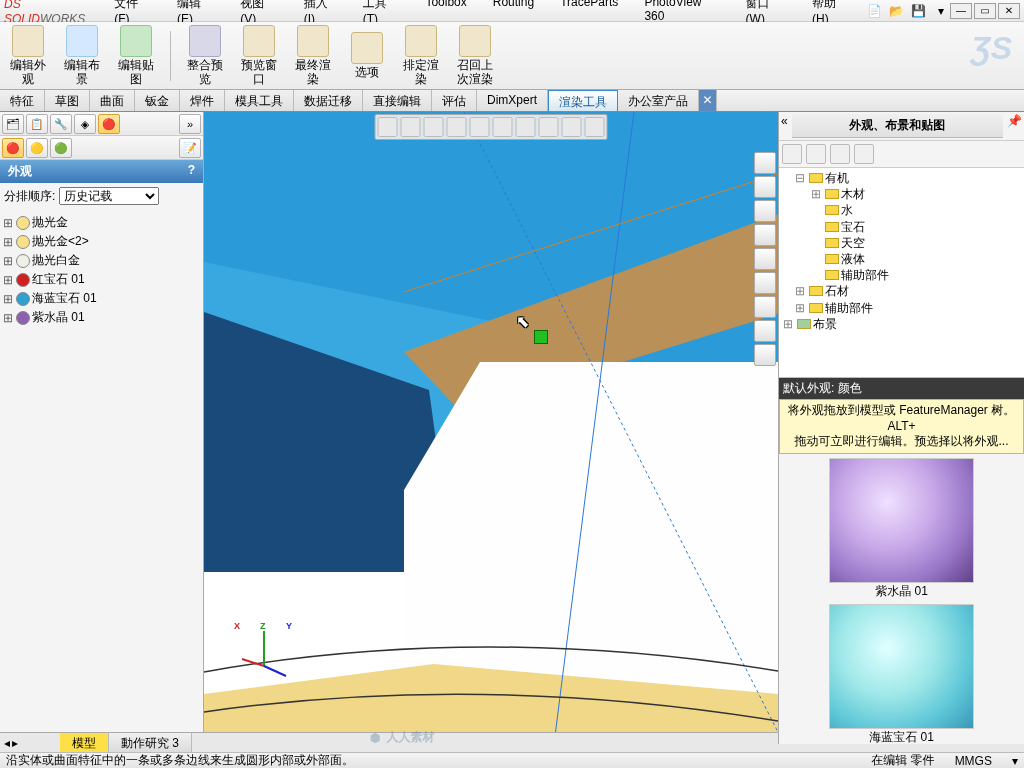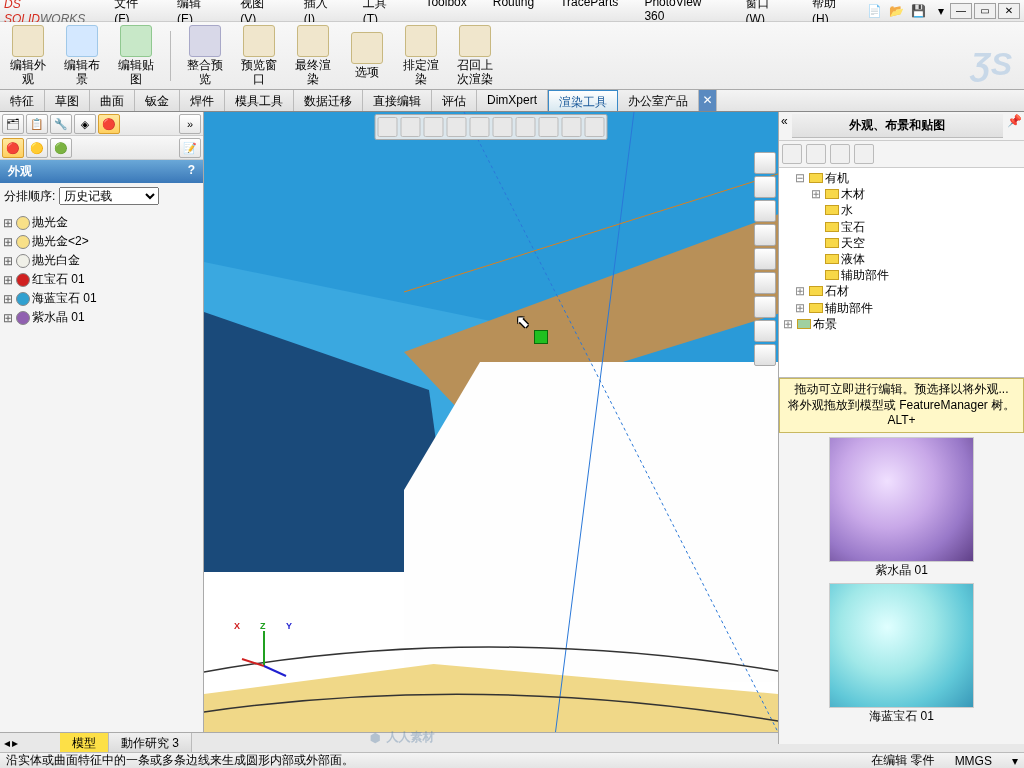--- a/index.html
+++ b/index.html
@@ -13,21 +13,21 @@
 .winbtn { width:22px; height:16px; border:1px solid #a0a0a0; background:#f0f0f0; display:flex; align-items:center; justify-content:center; font-size:10px; }
 .quick-icons { display:flex; gap:4px; margin-left:10px; }
 .qi { width:18px; height:18px; border:1px solid transparent; display:flex; align-items:center; justify-content:center; }
 .ribbon { height:68px; background:linear-gradient(#f8f8f8,#ececec); border-bottom:1px solid #aaa; display:flex; align-items:center; padding:2px 8px; gap:14px; position:relative; }
 .rbtn { display:flex; flex-direction:column; align-items:center; width:40px; text-align:center; line-height:1.1; cursor:default; }
 .rbtn .ico { width:32px; height:32px; background:#f0e6cc; border:1px solid #c8b880; border-radius:3px; margin-bottom:2px; }
 .rbtn:nth-child(2) .ico { background:#d4e8ff; border-color:#a0c8e8; }
 .rbtn:nth-child(3) .ico { background:#c8e8c8; border-color:#90c890; }
 .rbtn:nth-child(4) .ico { background:#e8d4c8; border-color:#c8a890; }
 .rbtn:nth-child(5) .ico { background:#d8d8e8; border-color:#a8a8c8; }
-.ds-logo { position:absolute; right:12px; top:24px; font-size:32px; color:#c8d8e8; font-style:italic; font-weight:bold; }
+.ds-logo { position:absolute; right:12px; top:8px; font-size:32px; color:#c8d8e8; font-style:italic; font-weight:bold; }
 .tabstrip { height:22px; background:linear-gradient(#f4f4f4,#e4e4e4); display:flex; border-bottom:1px solid #888; }
 .tab { padding:3px 10px; border-right:1px solid #bbb; cursor:default; background:linear-gradient(#f0f0f0,#e0e0e0); }
 .tab.active { background:linear-gradient(#fff,#d8e8f0); border:1px solid #3a8ac8; border-bottom:none; color:#1a5a9a; }
 .tab.close { background:#5a8ac0; color:#fff; width:18px; text-align:center; padding:3px 0; }
 .work { display:flex; height:632px; }
 .left-pane { width:204px; background:#f4f4f4; border-right:1px solid #aaa; display:flex; flex-direction:column; }
 .lp-icons { height:24px; display:flex; gap:2px; padding:2px; border-bottom:1px solid #ccc; background:linear-gradient(#f8f8f8,#e8e8e8); }
 .lpi { width:22px; height:20px; border:1px solid #b0b0b0; border-radius:2px; background:linear-gradient(#fff,#e8e8e8); display:flex; align-items:center; justify-content:center; font-size:11px; }
 .lpi.sel { background:linear-gradient(#ffe8a0,#ffd060); border-color:#d8a030; }
 .lp-header { background:linear-gradient(#6aa8d8,#3a78b8); color:#fff; padding:3px 8px; font-weight:bold; display:flex; justify-content:space-between; }
@@ -334,23 +334,24 @@
           <span class="exp">⊞</span>
           <span class="fico"></span>
           <span>辅助部件</span>
         </div>
       <div class="rt-item" style="padding-left:0">
           <span class="exp">⊞</span>
           <span class="fico" style="background:#a0d0a0"></span>
           <span>布景</span>
         </div>
     </div>
+    <div class="rp-hint">默认外观: 颜色</div>
     <div class="rp-tip">
+      <div>将外观拖放到模型或 FeatureManager 树。ALT+</div>
       <div>拖动可立即进行编辑。预选择以将外观...</div>
-      <div>将外观拖放到模型或 FeatureManager 树。ALT+</div>
     </div>
     <div class="rp-previews">
       <div class="prev">
         <div class="ball purple"></div>
         <div>紫水晶 01</div>
       </div>
       <div class="prev">
         <div class="ball cyan"></div>
         <div>海蓝宝石 01</div>
       </div>

